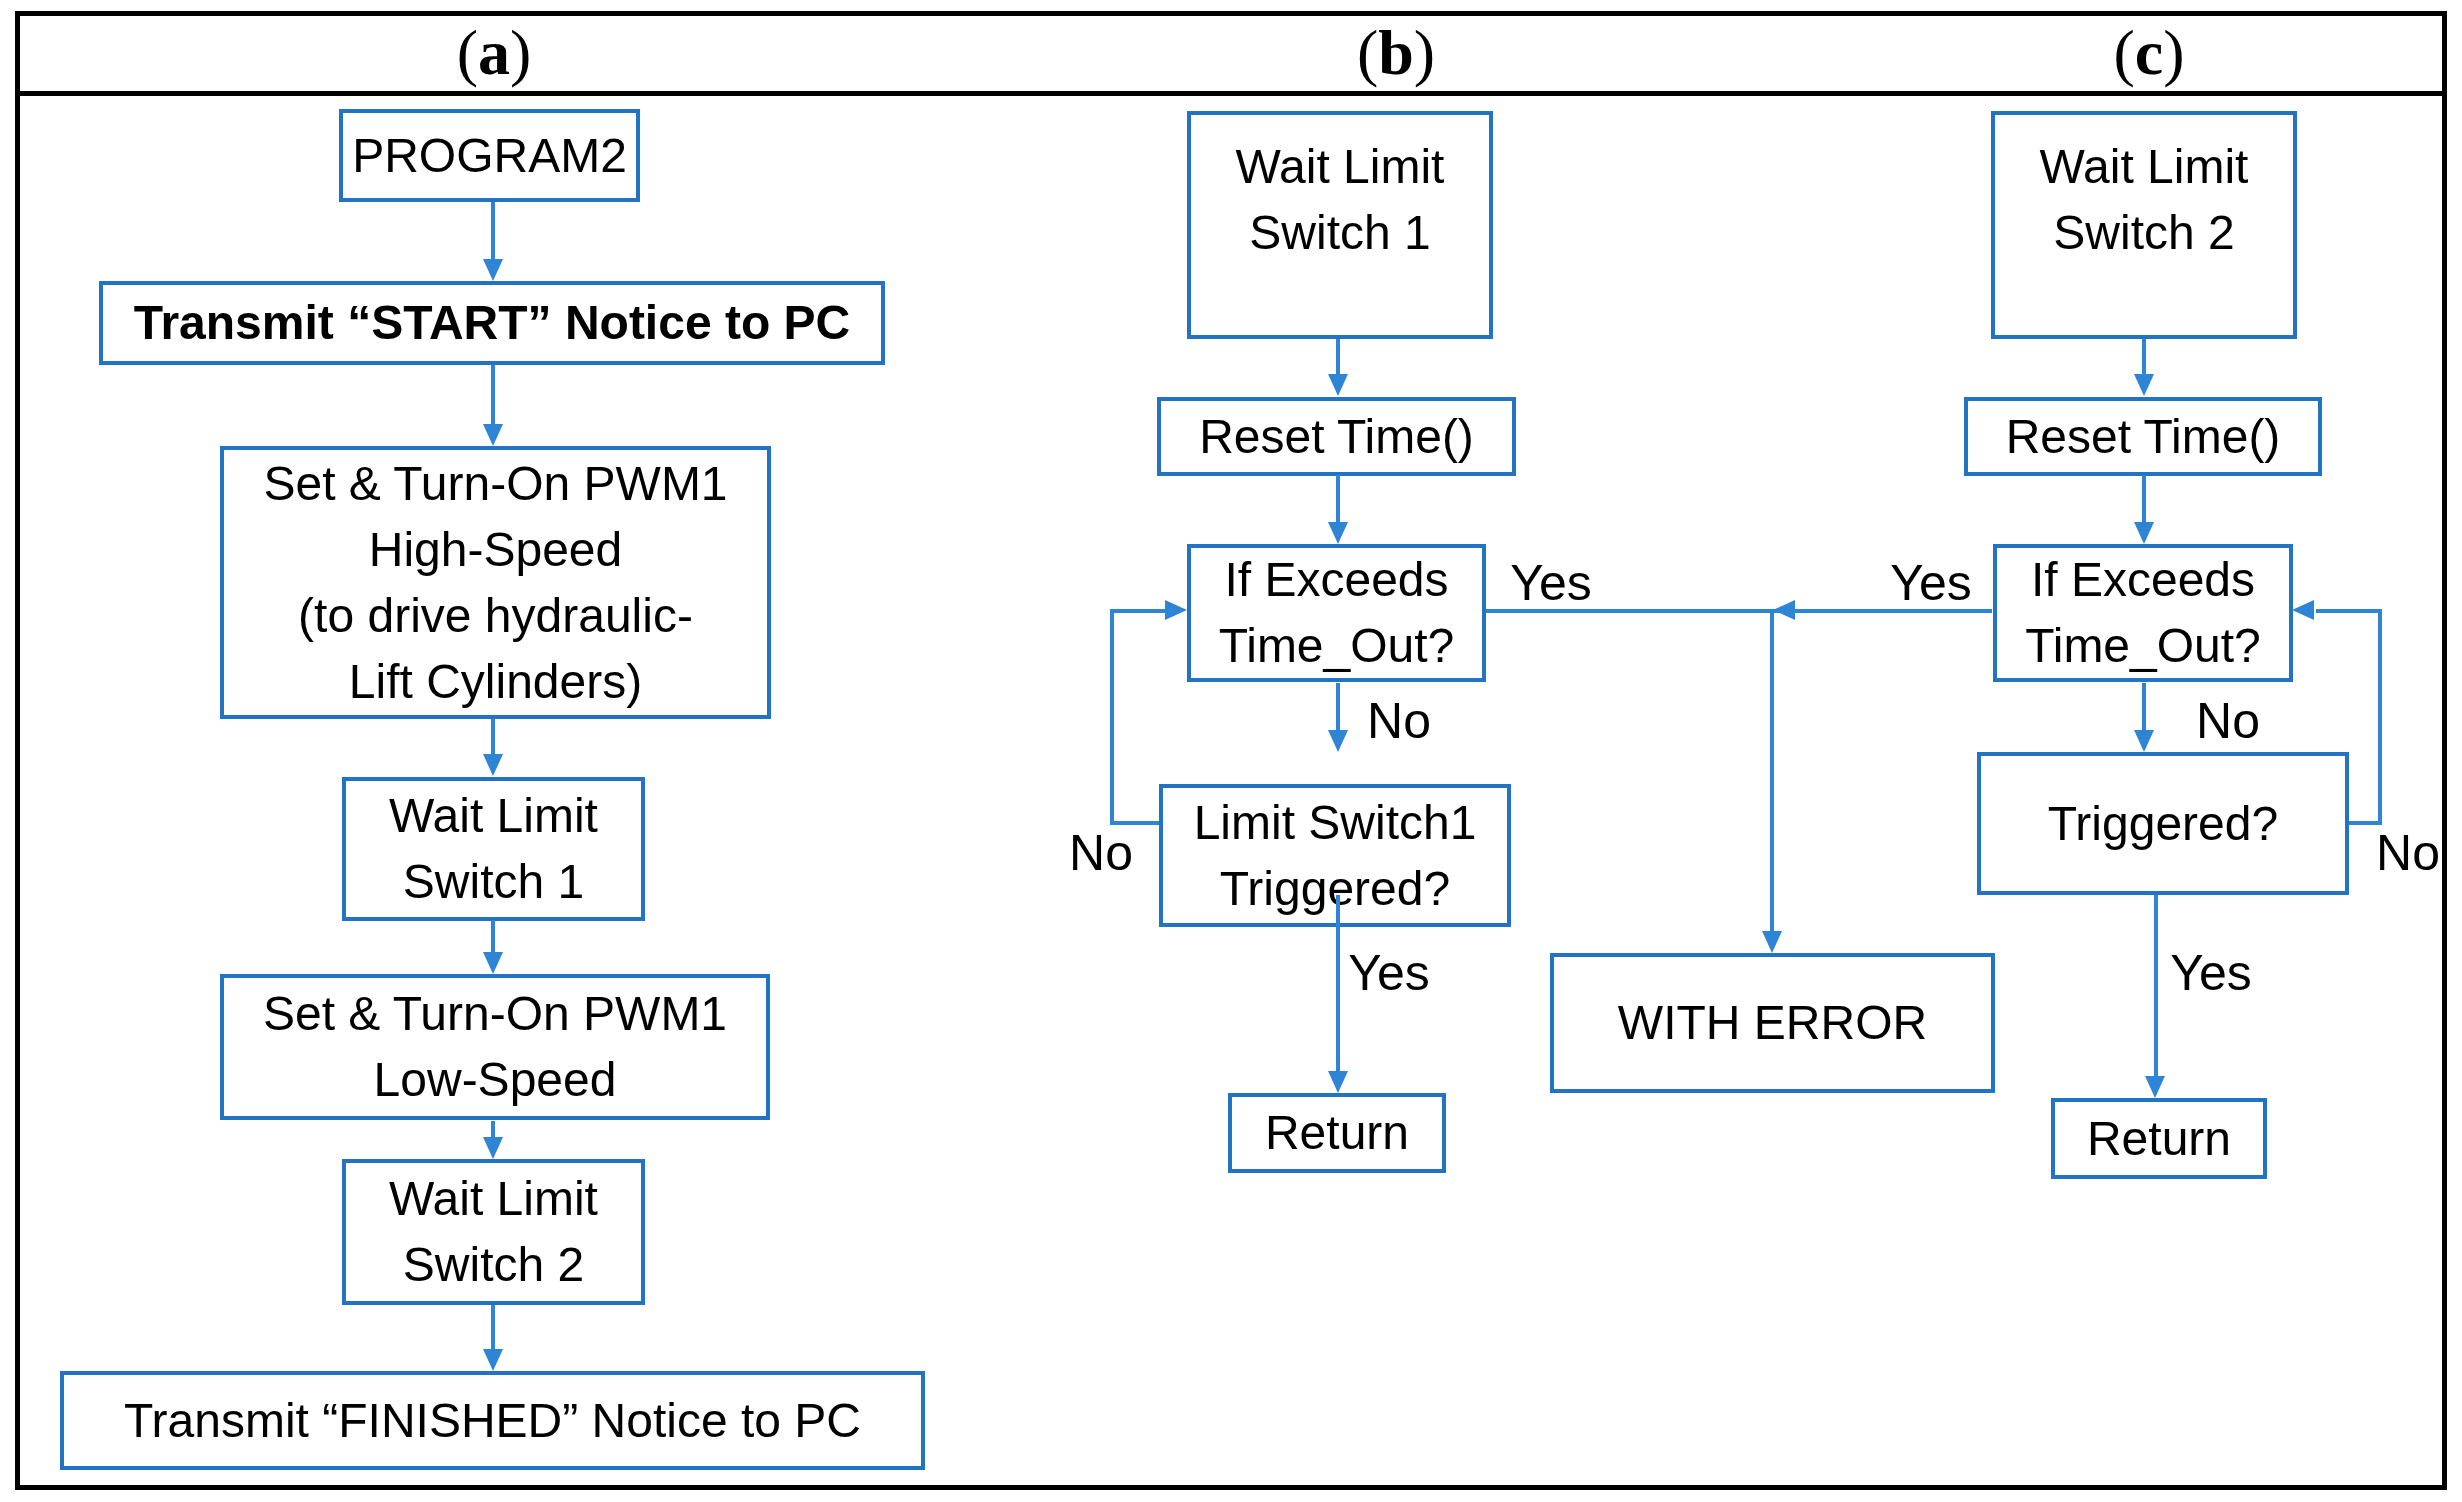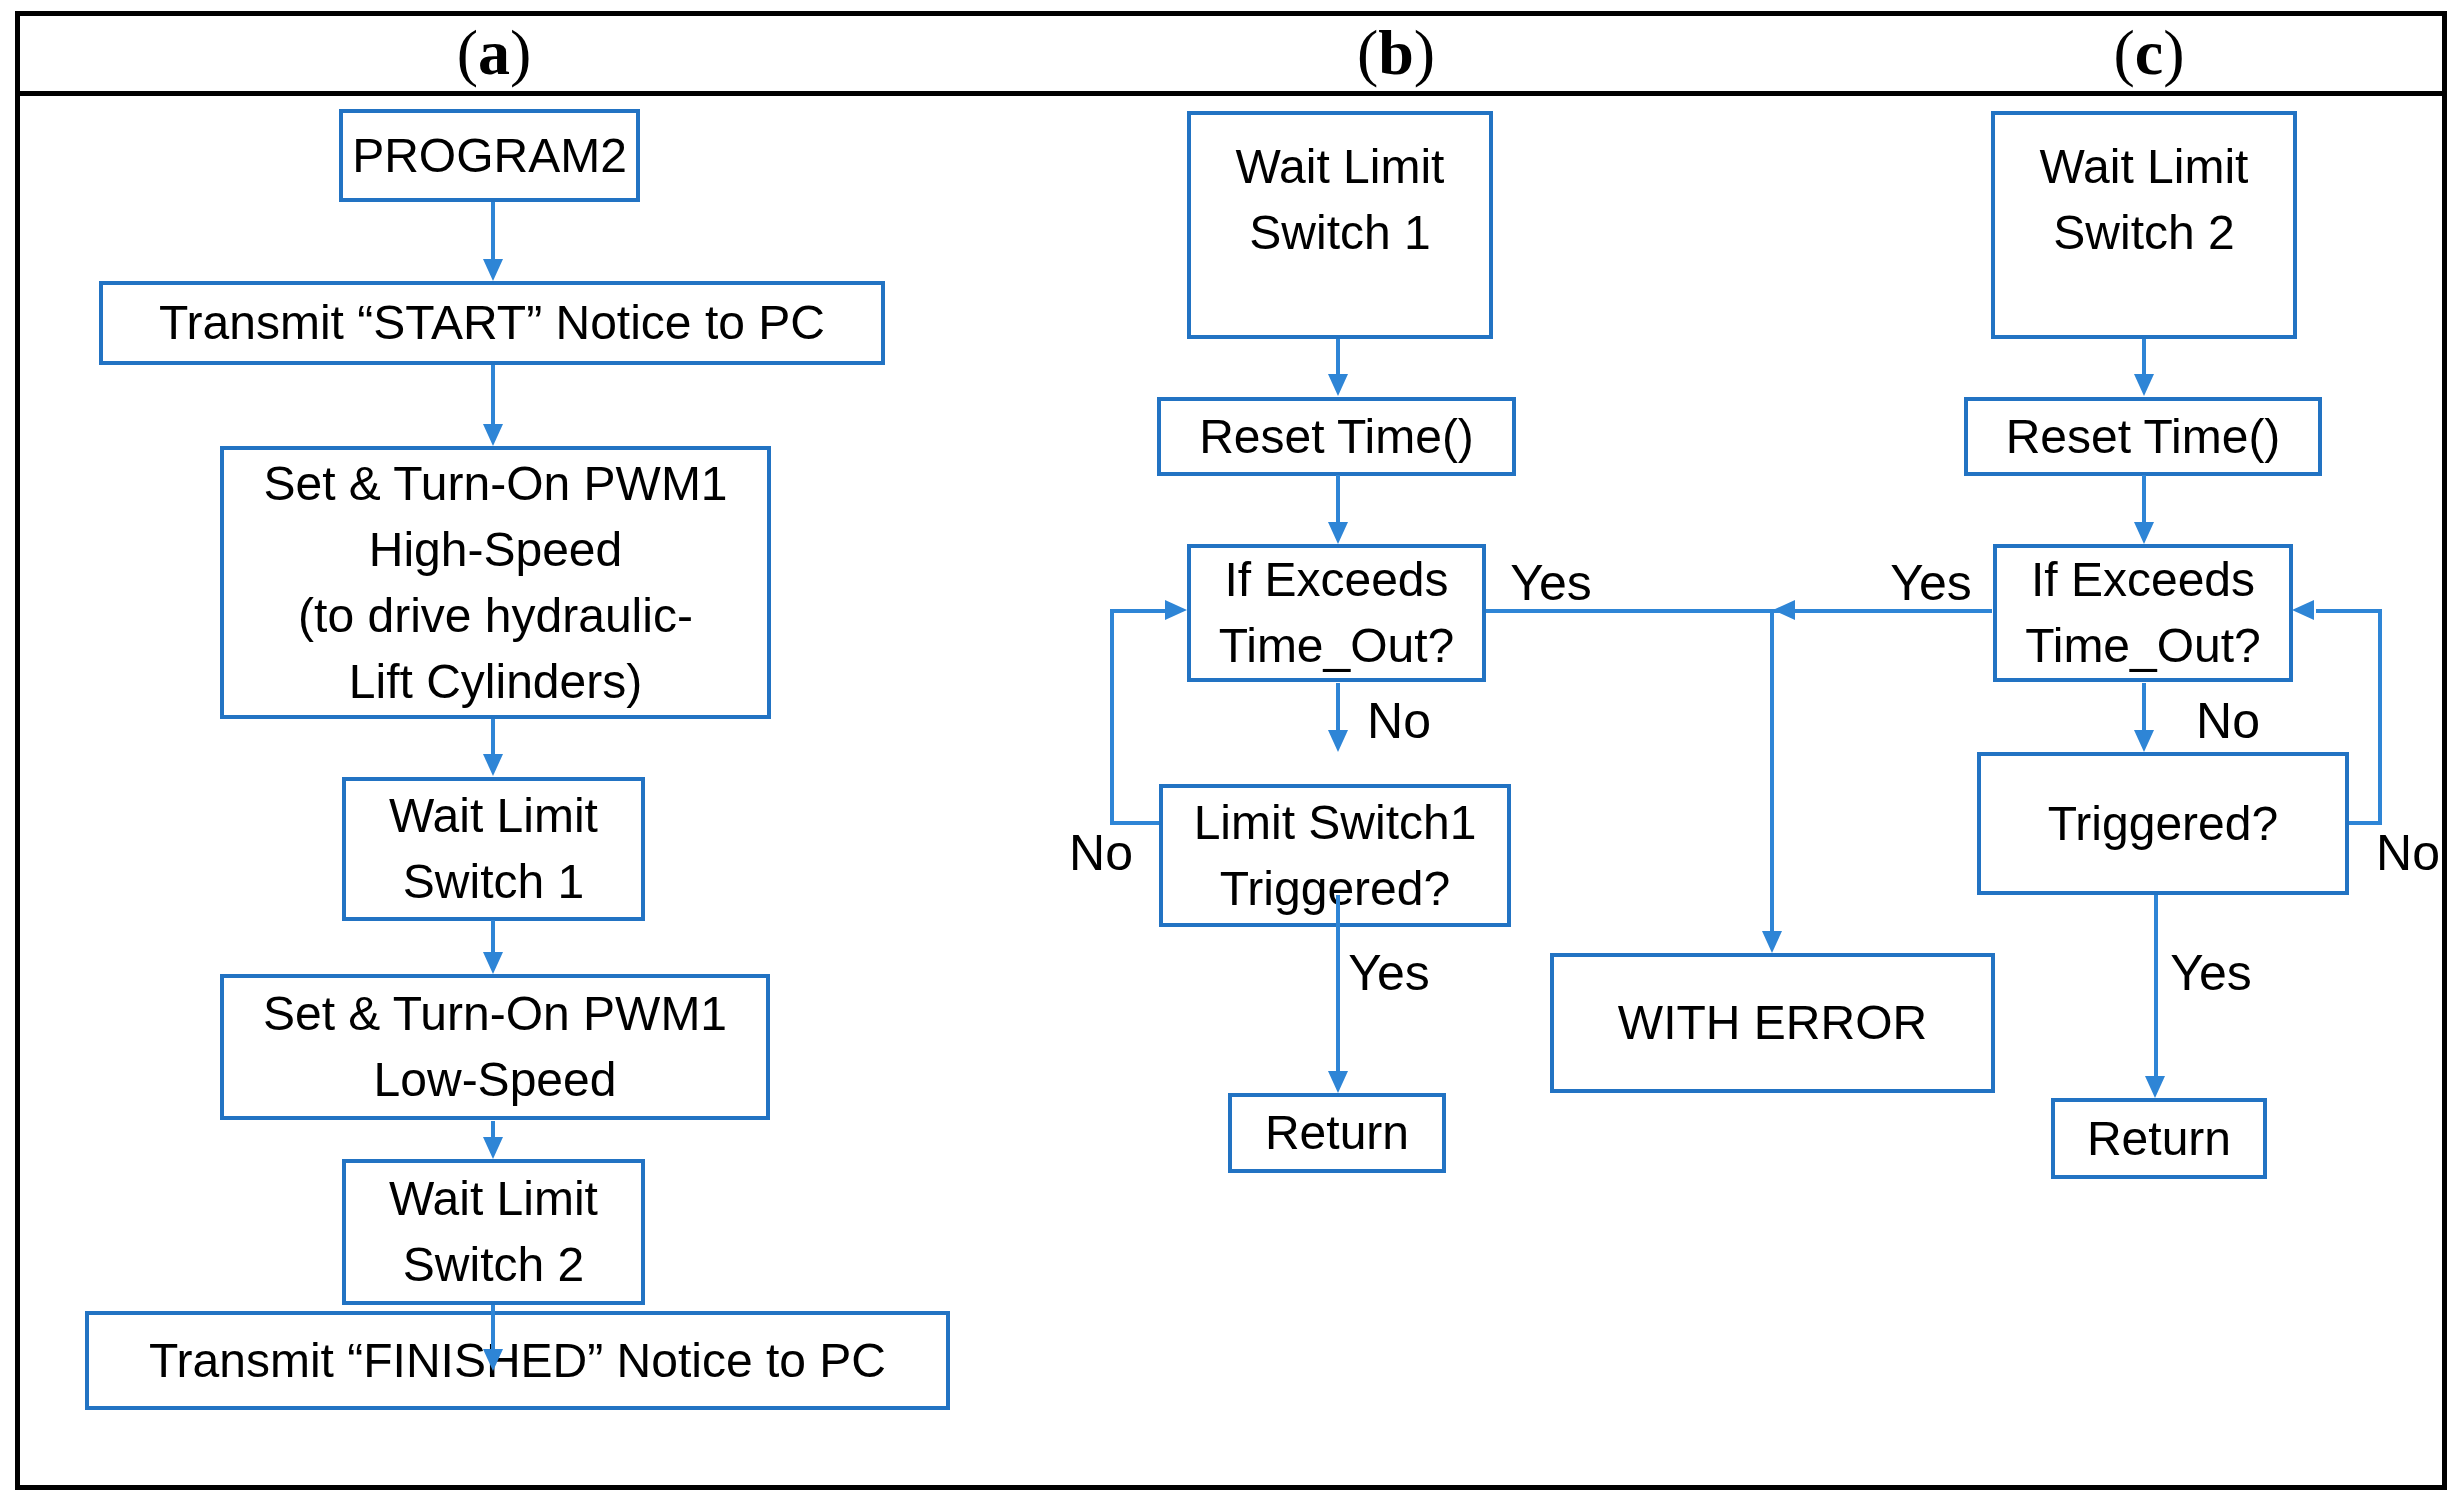--- a/index.html
+++ b/index.html
@@ -64,42 +64,42 @@
   <div class="frame"></div>
   <div class="divider"></div>
 
   <div class="hdr" style="left:404px;"><span>(</span><b>a</b><span>)</span></div>
   <div class="hdr" style="left:1306px;"><span>(</span><b>b</b><span>)</span></div>
   <div class="hdr" style="left:2059px;"><span>(</span><b>c</b><span>)</span></div>
 
   <div class="box" style="left:339px;top:109px;width:301px;height:93px;">
     <div>PROGRAM2</div>
   </div>
-  <div class="box" style="left:99px;top:281px;width:786px;height:84px;">
+  <div class="box" style="left:99px;top:281px;width:786px;height:84px;font-weight:bold;">
     <div>Transmit “START” Notice to PC</div>
   </div>
   <div class="box" style="left:220px;top:446px;width:551px;height:273px;">
     <div>Set &amp; Turn-On PWM1</div>
     <div>High-Speed</div>
     <div>(to drive hydraulic-</div>
     <div>Lift Cylinders)</div>
   </div>
   <div class="box" style="left:342px;top:777px;width:303px;height:144px;">
     <div>Wait Limit</div>
     <div>Switch 1</div>
   </div>
   <div class="box" style="left:220px;top:974px;width:550px;height:146px;">
     <div>Set &amp; Turn-On PWM1</div>
     <div>Low-Speed</div>
   </div>
   <div class="box" style="left:342px;top:1159px;width:303px;height:146px;">
     <div>Wait Limit</div>
     <div>Switch 2</div>
   </div>
-  <div class="box" style="left:60px;top:1311px;width:865px;height:99px;margin-left:25px;">
+  <div class="box" style="left:60px;top:1371px;width:865px;height:99px;">
     <div>Transmit “FINISHED” Notice to PC</div>
   </div>
 
   <div class="vline" style="left:491px;top:202px;height:58px;"></div>
   <div class="ah down" style="left:483px;top:259px;"></div>
   <div class="vline" style="left:491px;top:365px;height:60px;"></div>
   <div class="ah down" style="left:483px;top:424px;"></div>
   <div class="vline" style="left:491px;top:719px;height:37px;"></div>
   <div class="ah down" style="left:483px;top:754px;"></div>
   <div class="vline" style="left:491px;top:920px;height:33px;"></div>

